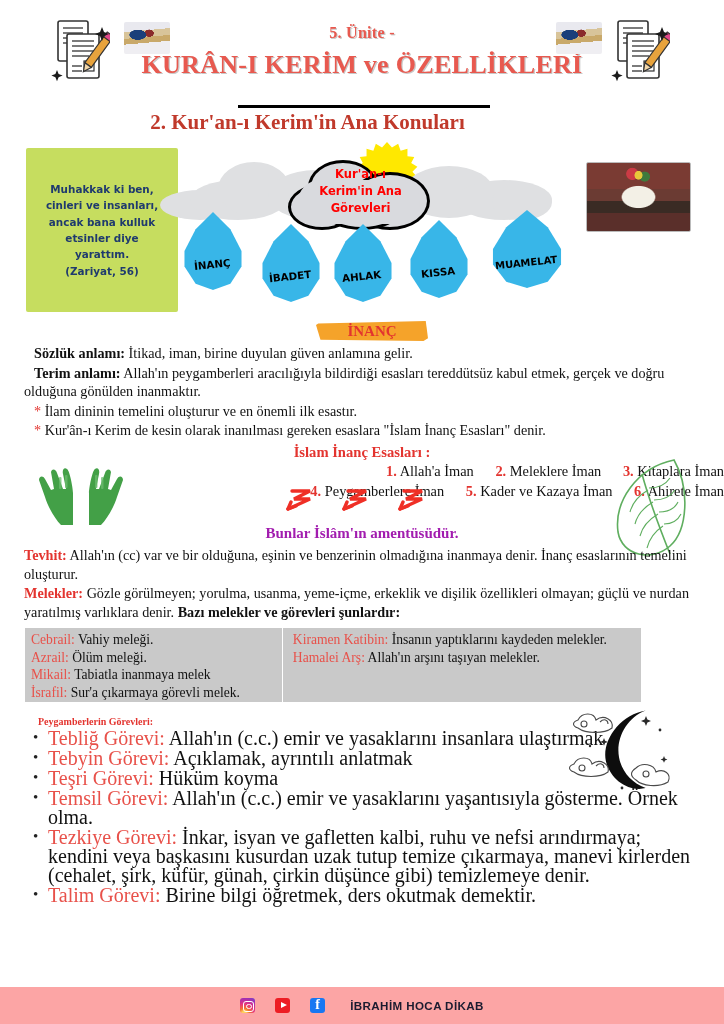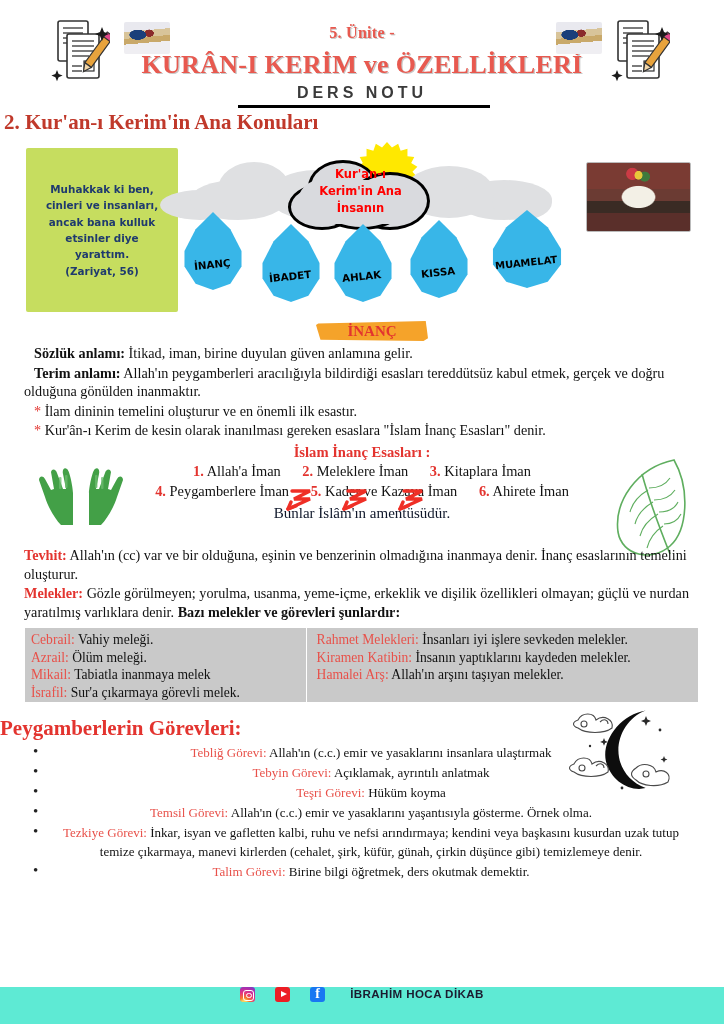--- a/index.html
+++ b/index.html
@@ -42,21 +42,21 @@
   .title2 { position: absolute; left: 0; top: 50px; width: 724px; font-size: 26px; }
   .dersnotu {
     position: absolute; left: 0; top: 84px; width: 724px; text-align: center;
     font-family: "Liberation Sans", sans-serif; font-weight: 700;
     font-size: 16px; letter-spacing: 4px; color: #3a3a3a;
   }
   .rule {
     position: absolute; left: 238px; top: 105px; width: 252px; height: 3px; background: #000;
   }
   .subtitle {
-    position: absolute; left: 4px; top: 110px; width: 591px; 
+    position: absolute; left: 12px; top: 110px; width: 591px; text-align: center;
     font-size: 21px; font-weight: 700; color: #c0392b;
     font-family: "Liberation Serif", serif;
   }
 
   
   .quote {
     position: absolute; left: 26px; top: 148px; width: 152px; height: 164px;
     background: #c6dd5f; border-radius: 2px;
     display: flex; flex-direction: column; align-items: center; justify-content: center;
     padding: 6px 8px;
@@ -154,66 +154,66 @@
   .ind { text-indent: 10px; }
   .star { color: #e3342f; }
   .rd { color: #e8514a; }
   .rd-b { color: #e3342f; font-weight: 700; }
 
   .esaslar-title {
     text-align: center; color: #e3342f; font-weight: 700; font-size: 14.6px;
     margin-top: 4px;
   }
   .esaslar-row {
-    text-align: center; font-size: 14.4px; line-height: 20px; color: #111;
+    text-align: right; font-size: 14.4px; line-height: 20px; color: #111;
   }
   .num { color: #e3342f; font-weight: 700; }
   .gap { display: inline-block; width: 18px; }
   .amentu {
-    text-align: center; font-weight: 400; font-size: 15px; color: #0f172a;
-    margin-top: 4px; font-family: "Liberation Serif", serif;
+    text-align: center; font-weight: 700; font-size: 15px; color: #a21caf;
+    margin-top: 24px; font-family: "Liberation Serif", serif;
   }
   .hands {
     position: absolute; left: 33px; top: 463px; width: 96px; height: 62px;
   }
   .leaf {
     position: absolute; left: 608px; top: 458px; width: 84px; height: 104px;
   }
   .zig { position: absolute; left: 280px; top: 489px; width: 160px; height: 26px; }
 
   
   .tbl {
-    position: absolute; left: 25px; top: 628px; width: 673px; height: 74px;
+    position: absolute; left: 25px; top: 628px; width: 616px; height: 74px;
     background: #c9c9c9; display: flex;
   }
   .tcol { padding: 3px 6px 0 6px; }
   .tcol.a { width: 282px; border-right: 1px solid #ffffff; }
   .tcol.b { width: 392px; padding-left: 10px; }
   .tline { font-size: 13.6px; line-height: 17.6px; color: #111; white-space: nowrap; }
   .tline.wrap { white-space: normal; }
 
   
   .duties { position: absolute; left: 0; top: 716px; width: 724px; }
   .duties h3 {
-    color: #e3342f; font-size: 21px; font-weight: 700; 
+    color: #e3342f; font-size: 10px; font-weight: 700; padding-left: 38px;
     font-family: "Liberation Serif", serif; margin-bottom: 2px;
   }
   .duty {
-    position: relative; font-size: 13px; line-height: 19px; color: #111;
-    padding-left: 48px; padding-right: 30px; margin-bottom: 1px; text-align: center;
+    position: relative; font-size: 20px; line-height: 19px; color: #111;
+    padding-left: 48px; padding-right: 30px; margin-bottom: 1px;
   }
   .duty::before {
     content: "•"; position: absolute; left: 33px; top: -1px; font-size: 15px; color: #222;
   }
   .moon { position: absolute; left: 560px; top: 702px; width: 118px; height: 92px; }
 
   
   .footer {
     position: absolute; left: 0; top: 987px; width: 724px; height: 37px;
-    background: #5eead4; display: flex; justify-content: center; gap: 20px;
+    background: #fca5a5; display: flex; align-items: center; justify-content: center; gap: 20px;
   }
   .ico { width: 15px; height: 15px; border-radius: 3px; display: inline-block; }
   .ico-ig {
     background: radial-gradient(circle at 28% 105%, #fdd25c 0 12%, #f4762f 28%, #e6357f 52%, #b32ea8 74%, #6a3fd0 100%);
     position: relative;
   }
   .ico-ig::before {
     content: ""; position: absolute; left: 3px; top: 3px; width: 9px; height: 9px;
     border: 1.5px solid #fff; border-radius: 3px;
   }
@@ -267,21 +267,20 @@
         <polygon points="42,50 46,58 50,50" fill="#f2d6a8" stroke="#333" stroke-width="1.2"></polygon>
       </g>
       <path d="M54 10 l2 5 l5 2 l-5 2 l-2 5 l-2 -5 l-5 -2 l5 -2 z" fill="#1b1b1b"></path>
       <path d="M9 53 l1.6 4 l4 1.6 l-4 1.6 l-1.6 4 l-1.6 -4 l-4 -1.6 l4 -1.6 z" fill="#1b1b1b"></path>
     </svg>
 
     <div class="book-photo l"></div>
 
     <div class="title1">5. Ünite -</div>
     <div class="title2">KURÂN-I KERİM ve ÖZELLİKLERİ</div>
-    <div class="dersnotu">DERS NOTU</div>
     <div class="rule"></div>
     <div class="subtitle">2. Kur'an-ı Kerim'in Ana Konuları</div>
 
     <div class="book-photo r"></div>
 
     <svg class="doc-icon right" viewBox="0 0 62 70">
       <rect x="10" y="4" width="30" height="40" rx="2" fill="#fff" stroke="#333" stroke-width="1.6"></rect>
       <g stroke="#333" stroke-width="1.3">
         <line x1="15" y1="11" x2="35" y2="11"></line>
           <line x1="15" y1="16" x2="35" y2="16"></line>
@@ -333,21 +332,21 @@
     <div class="cloud-main">
       <div class="cm cm1"></div>
         <div class="cm cm2"></div>
       <div class="cm cm3"></div>
         <div class="cm cm4"></div>
       <div class="cm-fill"></div>
     </div>
     <div class="cloud-label">
       <div>Kur'an-ı</div>
       <div>Kerim'in Ana</div>
-      <div>İnsanın</div>
+      <div>Görevleri</div>
     </div>
 
     <div class="drop d0">
       <span>İNANÇ</span>
     </div>
     <div class="drop d1">
       <span>İBADET</span>
     </div>
     <div class="drop d2">
       <span>AHLAK</span>
@@ -455,22 +454,20 @@
       <div class="tline">
         <span class="rd">Cebrail:</span><span> Vahiy meleği.</span></div>
       <div class="tline">
         <span class="rd">Azrail:</span><span> Ölüm meleği.</span></div>
       <div class="tline">
         <span class="rd">Mikail:</span><span> Tabiatla inanmaya melek</span></div>
       <div class="tline">
         <span class="rd">İsrafil:</span><span> Sur'a çıkarmaya görevli melek.</span></div>
     </div>
     <div class="tcol b">
-      <div class="tline">
-        <span class="rd">Rahmet Melekleri:</span><span> İnsanları iyi işlere sevkeden melekler.</span></div>
       <div class="tline wrap">
         <span class="rd">Kiramen Katibin:</span><span> İnsanın yaptıklarını kaydeden melekler.</span></div>
       <div class="tline">
         <span class="rd">Hamalei Arş:</span><span> Allah'ın arşını taşıyan melekler.</span></div>
     </div>
   </div>
 
   <div class="duties">
     <h3>Peygamberlerin Görevleri:</h3>
 

